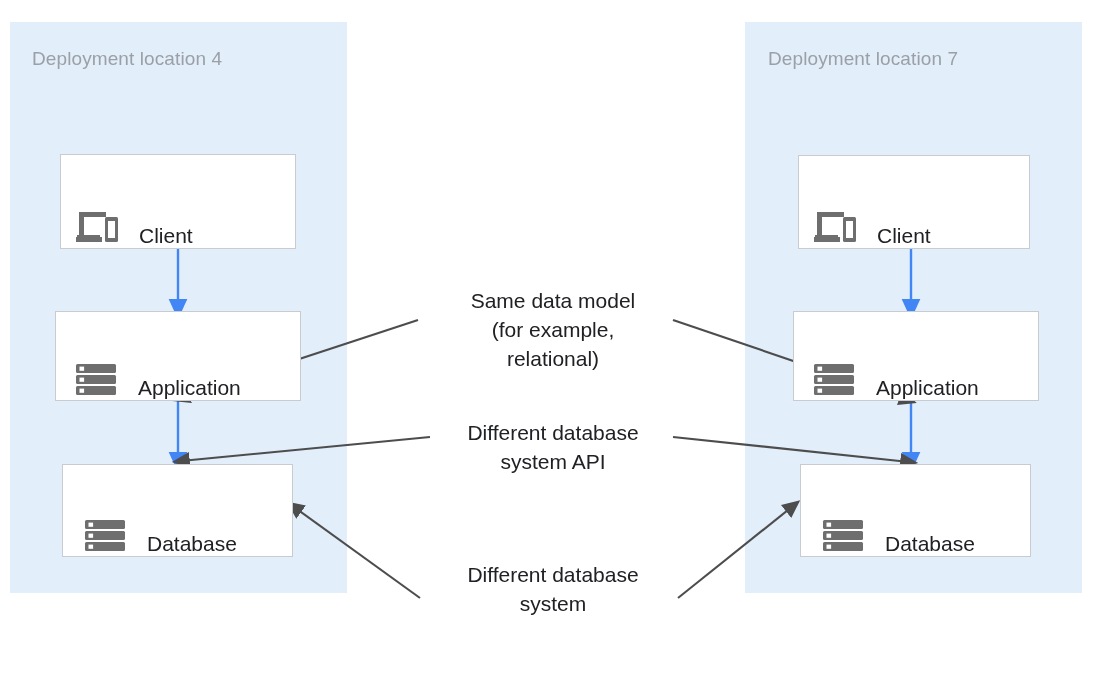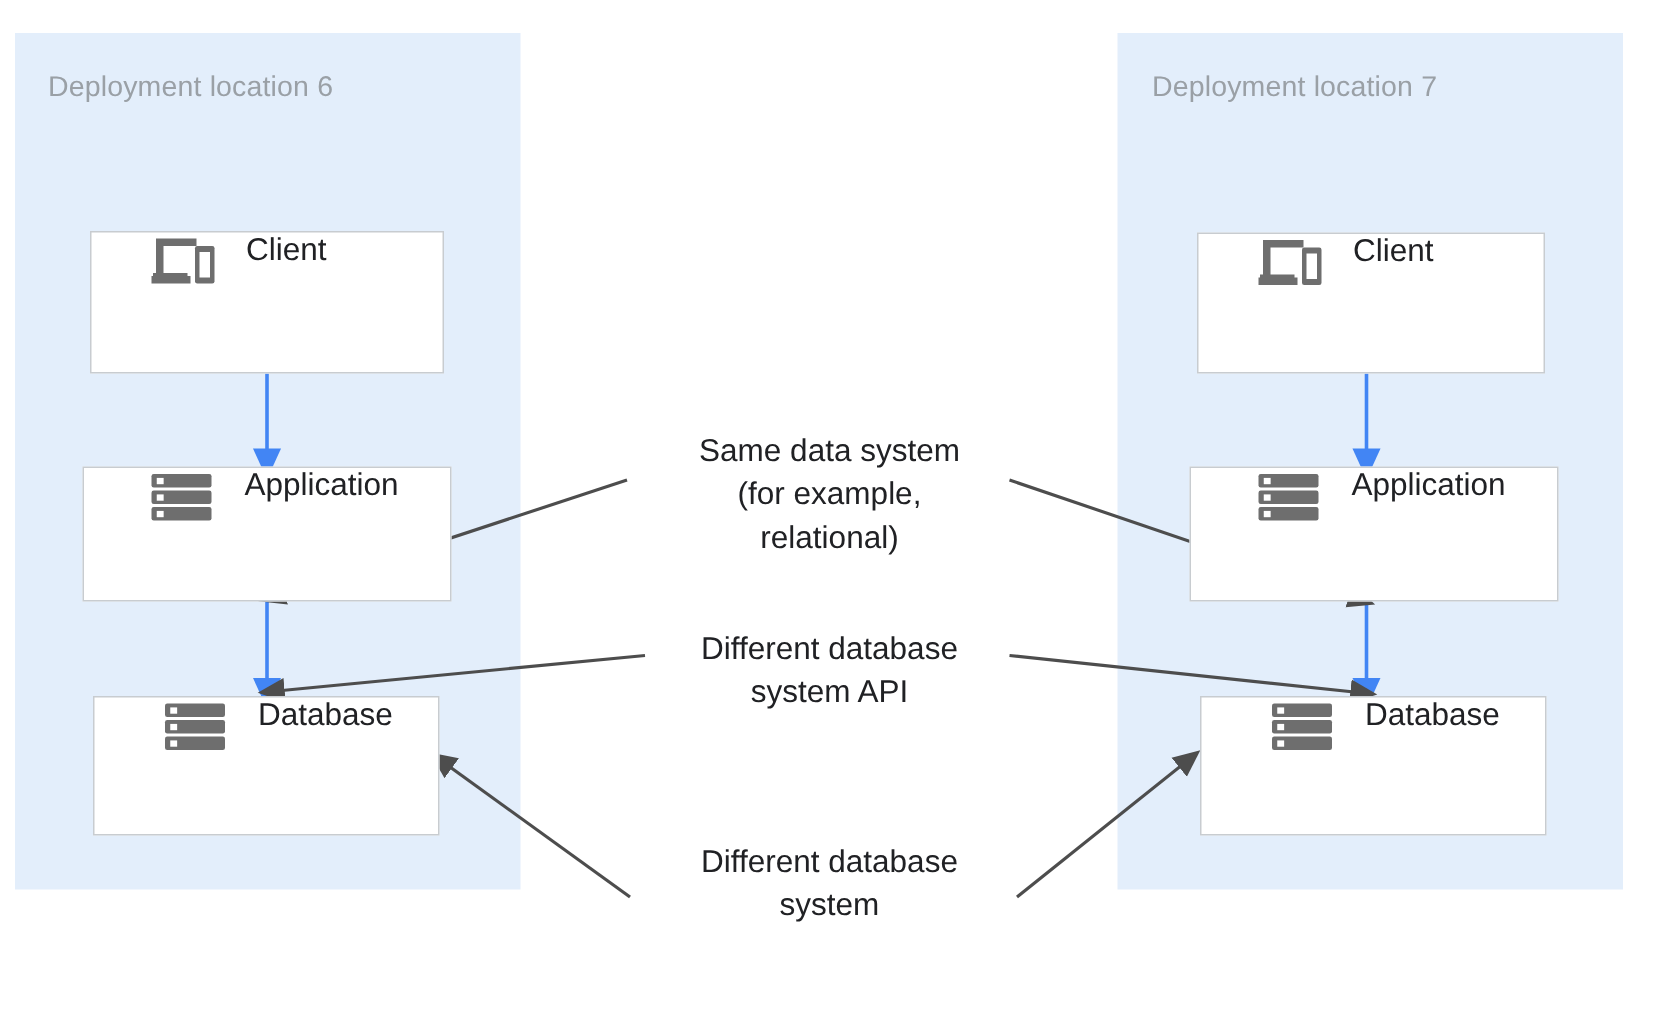--- a/index.html
+++ b/index.html
@@ -29,22 +29,21 @@
     font-family: "Liberation Sans", sans-serif;
     white-space: nowrap;
     letter-spacing: 0.1px;
   }
   .node {
     position: absolute;
     background: #ffffff;
     border: 1px solid #c8ccd0;
     box-sizing: border-box;
     display: flex;
-    align-items: flex-start;
-    padding-left: 25px;
+    align-items: flex-end;
   }
   .node-icon {
     flex: 0 0 auto;
     display: flex;
     align-items: center;
     justify-content: center;
   }
   .node-label {
     font-size: 21px;
     color: #202124;
@@ -69,21 +68,21 @@
     pointer-events: none;
   }
 </style>
 </head>
 <body>
 
 <div id="diagram-root">
 
   <div id="zones-layer">
       <div class="zone" style="left: 10px; top: 22px; width: 337px; height: 571px; background: rgb(227, 238, 251);"></div>
-      <div class="zone-title" style="left: 32px; top: 48px; color: rgb(154, 160, 166);">Deployment location 6</div>
+      <div class="zone-title" style="left: 32px; top: 48px; color: rgb(154, 160, 166);">Deployment location 4</div>
       <div class="zone" style="left: 745px; top: 22px; width: 337px; height: 571px; background: rgb(227, 238, 251);"></div>
       <div class="zone-title" style="left: 768px; top: 48px; color: rgb(154, 160, 166);">Deployment location 7</div>
     </div>
 
   <svg id="edges" viewBox="0 0 1106 684">
     <defs>
       <marker id="arrow-blue" markerWidth="9" markerHeight="9" refX="4.2" refY="4.5" orient="auto" markerUnits="strokeWidth">
         <path d="M0,0.6 L8.6,4.5 L0,8.4 z" fill="#4285f4"></path>
       </marker>
       <marker id="arrow-gray" markerWidth="9" markerHeight="9" refX="4.2" refY="4.5" orient="auto" markerUnits="strokeWidth">
@@ -177,21 +176,21 @@
             <rect x="5.5" y="17.6" width="4.6" height="4.2" fill="#ffffff"></rect>
             <rect x="2" y="26" width="40" height="9" rx="1.5" fill="#6e6e6e"></rect>
             <rect x="5.5" y="28.6" width="4.6" height="4.2" fill="#ffffff"></rect>
           </svg>
         </span>
         <span class="node-label" style="margin-left: 18px; color: rgb(32, 33, 36);">Database</span>
       </div>
     </div>
 
   <div id="annotations-layer">
-      <div class="annotation" style="left: 446px; top: 286px; width: 214px; color: rgb(32, 33, 36);">Same data system
+      <div class="annotation" style="left: 446px; top: 286px; width: 214px; color: rgb(32, 33, 36);">Same data model
 (for example,
 relational)</div>
       <div class="annotation" style="left: 440px; top: 418px; width: 226px; color: rgb(32, 33, 36);">Different database
 system API</div>
       <div class="annotation" style="left: 440px; top: 560px; width: 226px; color: rgb(32, 33, 36);">Different database
 system</div>
     </div>
 
 </div>
 

